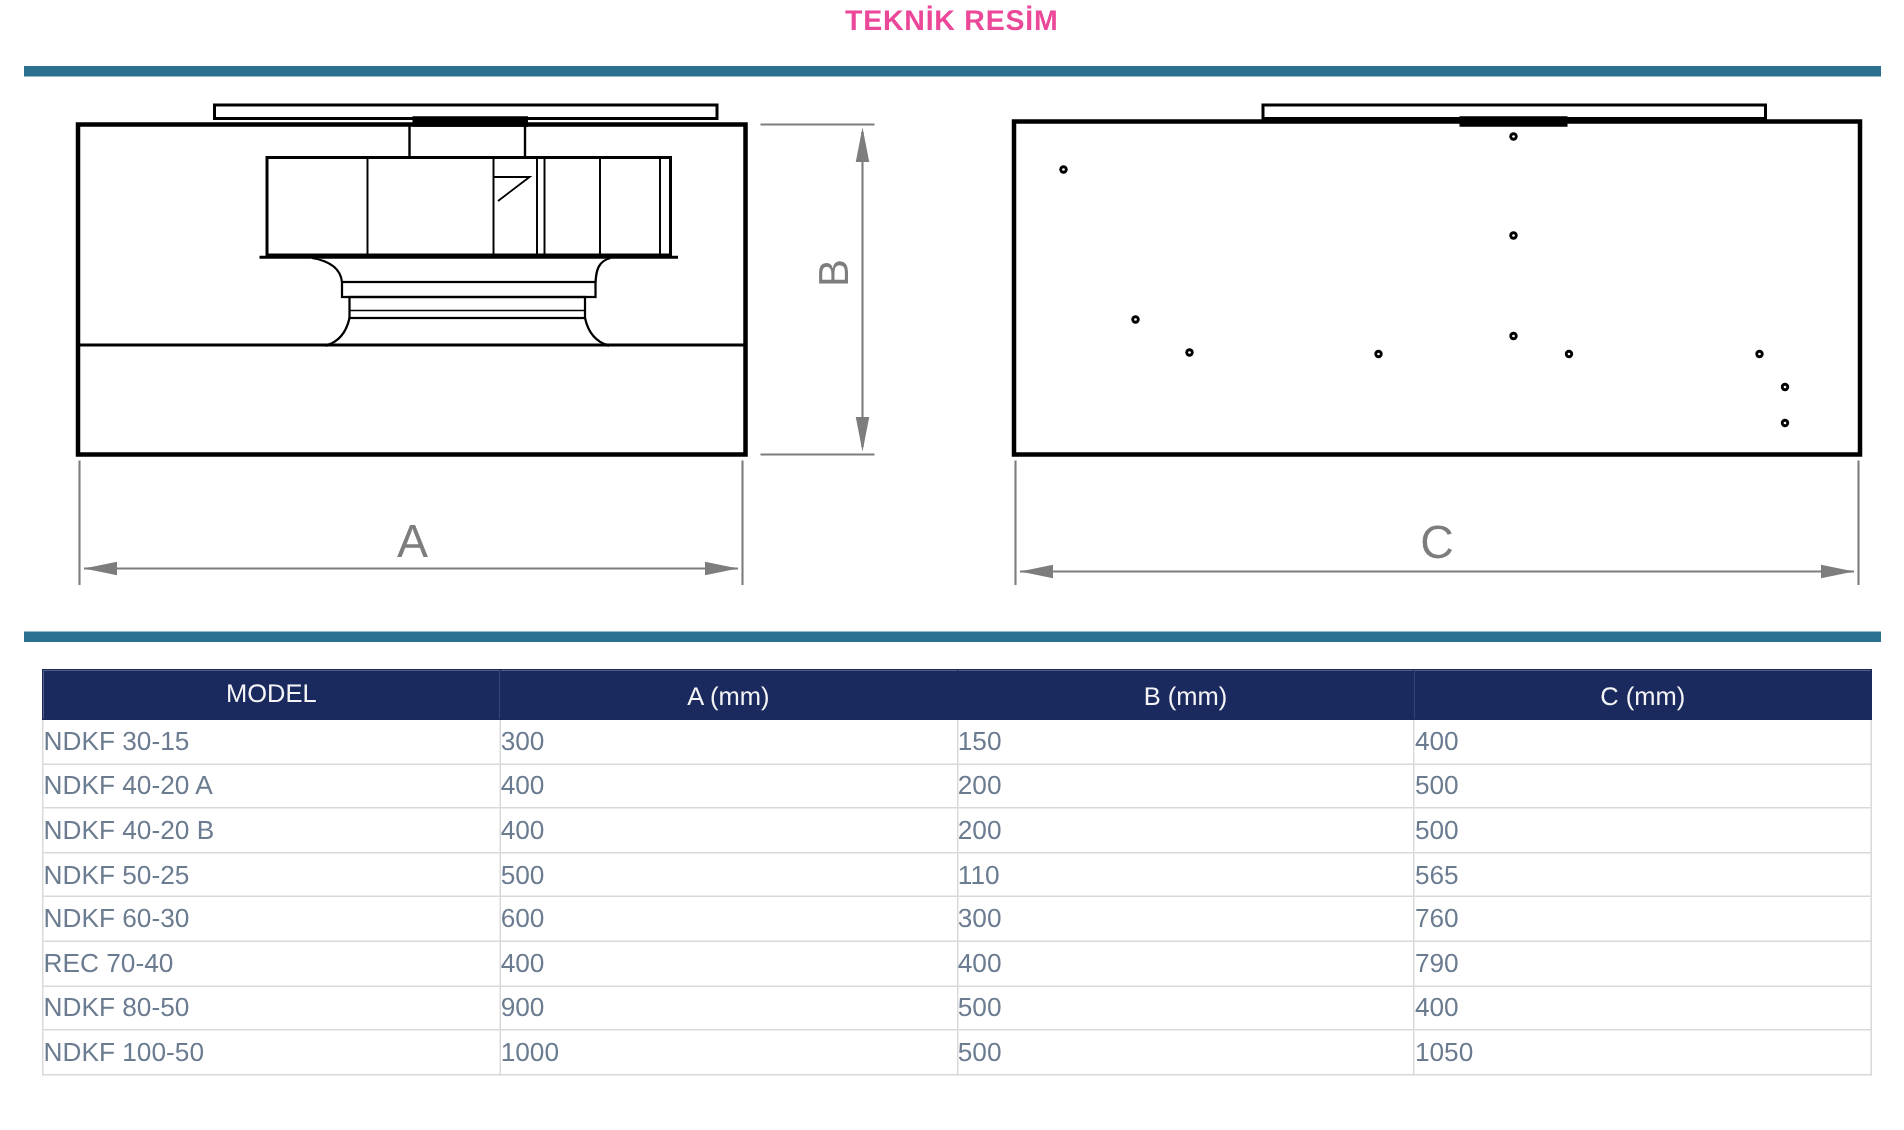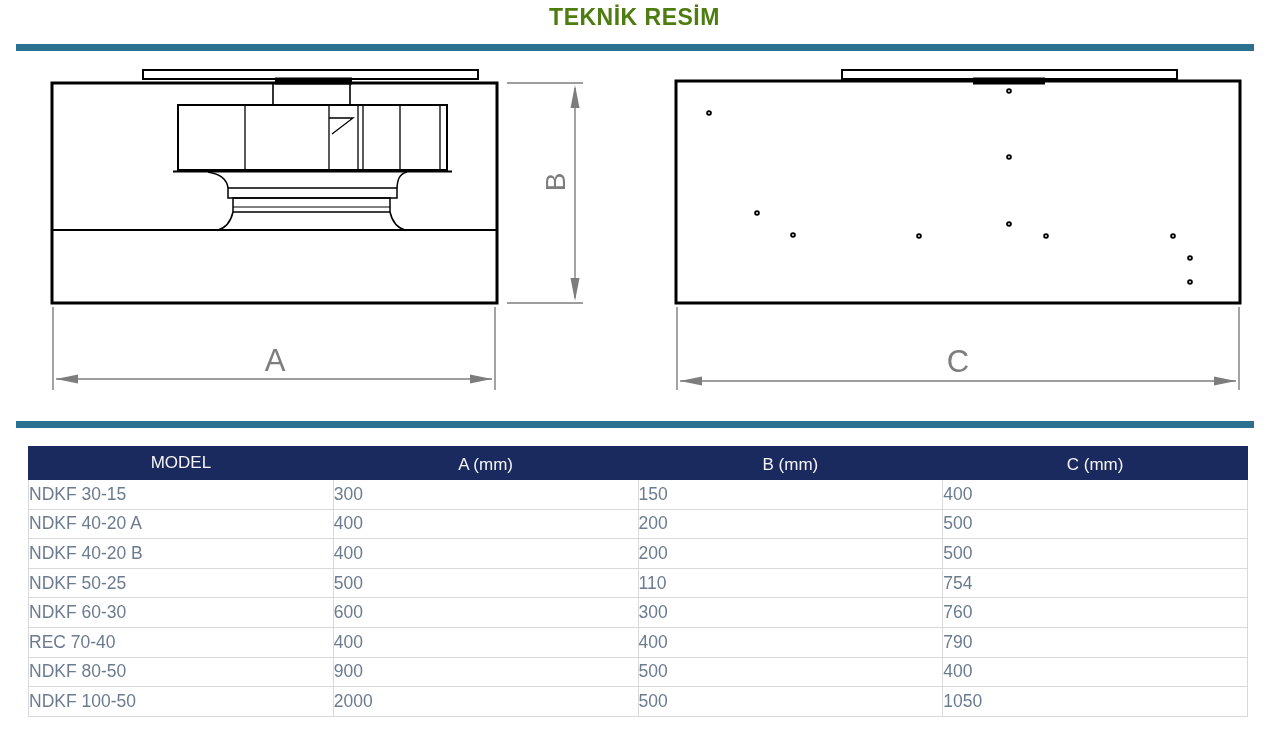--- a/index.html
+++ b/index.html
@@ -4,21 +4,21 @@
 <style>
   :root{
     --teal:#2c7090; --navy:#1a2a5e; --rowtext:#6b7b90; --dim:#7d7d7d;
     --border:#d9d9d9; --ink:#000000;
   }
   *{box-sizing:border-box;margin:0;padding:0;}
   html,body{width:1269px;height:753px;background:#ffffff;overflow:hidden;
     font-family:"Liberation Sans",sans-serif;}
   .page{position:relative;width:1269px;height:753px;background:#fff;}
   .title{position:absolute;top:4px;left:0;width:100%;text-align:center;
-    font-size:23px;font-weight:bold;color:#4d7c0f;letter-spacing:.5px;}
+    font-size:19px;font-weight:bold;color:#ec4899;letter-spacing:.5px;}
   .rule{position:absolute;left:16px;width:1238px;height:7px;background:var(--teal);}
   .rule.top{top:44px;}
   .rule.mid{top:421px;}
   svg{position:absolute;display:block;}
   #front-view{left:30px;top:60px;}
   #side-view{left:640px;top:60px;}
   .k{stroke:var(--ink);fill:none;}
   .dim{stroke:var(--dim);fill:none;stroke-width:1.4;}
   .dimfill{fill:var(--dim);stroke:none;}
   .dimtext{fill:var(--dim);font-family:"Liberation Sans",sans-serif;font-weight:400;}
@@ -180,21 +180,21 @@
         <tr>
           <td>NDKF 40-20 B</td>
           <td>400</td>
           <td>200</td>
           <td>500</td>
         </tr>
         <tr>
           <td>NDKF 50-25</td>
           <td>500</td>
           <td>110</td>
-          <td>754</td>
+          <td>565</td>
         </tr>
         <tr>
           <td>NDKF 60-30</td>
           <td>600</td>
           <td>300</td>
           <td>760</td>
         </tr>
         <tr>
           <td>REC 70-40</td>
           <td>400</td>
@@ -202,20 +202,20 @@
           <td>790</td>
         </tr>
         <tr>
           <td>NDKF 80-50</td>
           <td>900</td>
           <td>500</td>
           <td>400</td>
         </tr>
         <tr>
           <td>NDKF 100-50</td>
-          <td>2000</td>
+          <td>1000</td>
           <td>500</td>
           <td>1050</td>
         </tr>
       </tbody>
   </table>
 
 </div>
 
 </body></html>

